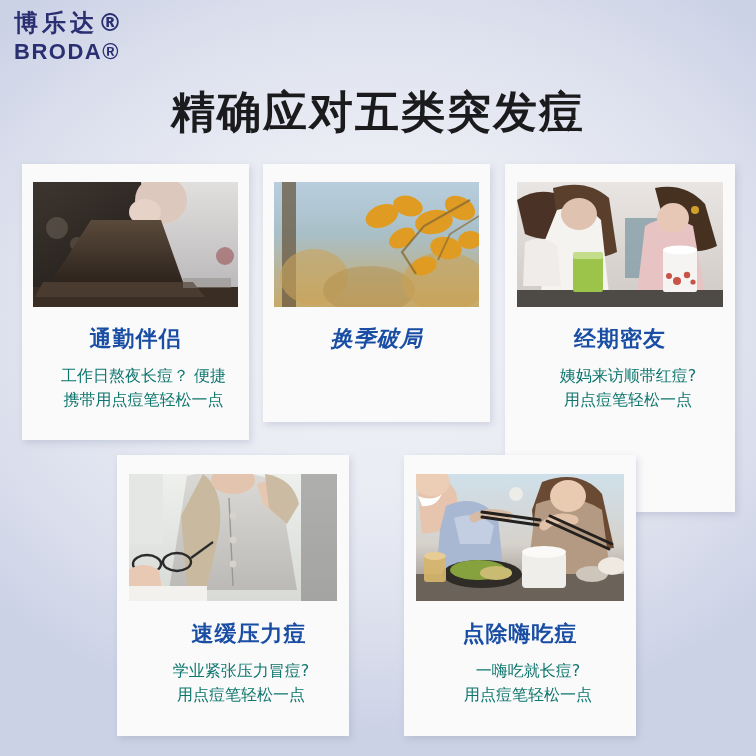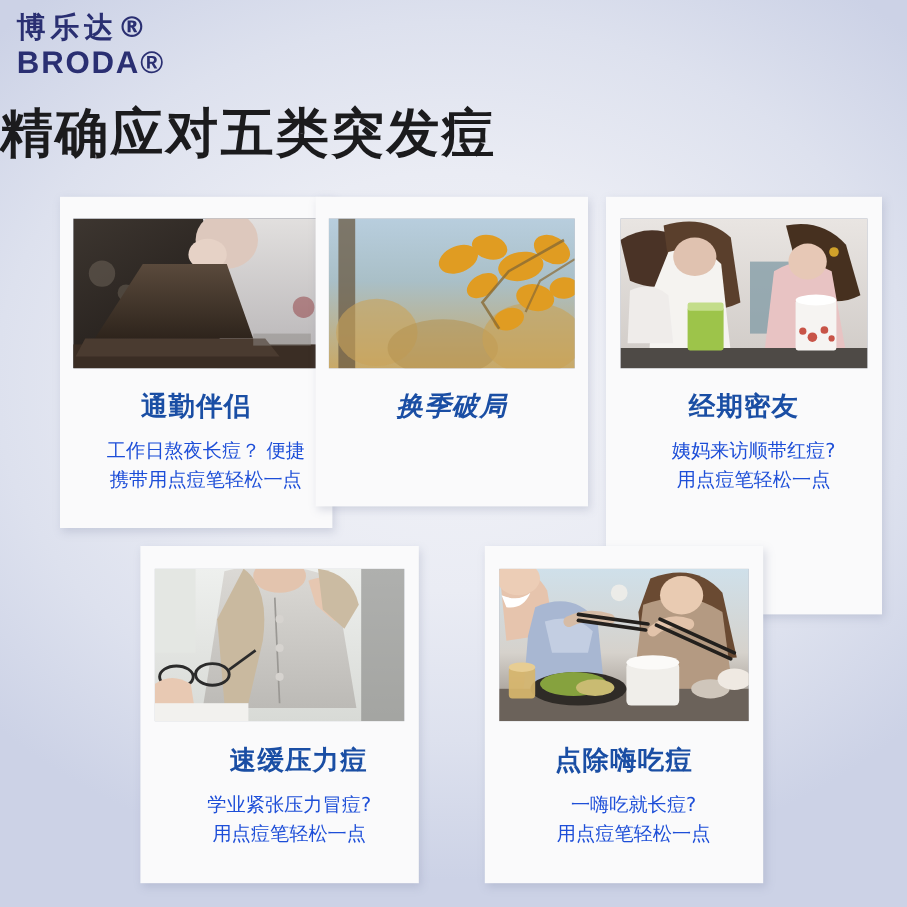--- a/index.html
+++ b/index.html
@@ -39,35 +39,36 @@
     font-size: 24px;
     font-weight: bold;
     letter-spacing: 4px;
     color: #2a2f72;
     line-height: 30px;
     position: relative;
     display: inline-block;
   }
   #brand .en {
     font-family: "Liberation Sans", sans-serif;
-    font-size: 26px;
+    font-size: 22px;
     font-weight: bold;
     letter-spacing: 1.5px;
     color: #2a2f72;
     line-height: 28px;
     display: inline-block;
     position: relative;
   }
 
   
   #headline {
     position: absolute;
     left: 0;
     top: 84px;
     width: 756px;
+    text-align: center;
     font-family: "DejaVu Sans", "Liberation Sans", sans-serif;
     font-size: 44px;
     font-weight: bold;
     letter-spacing: 2px;
     color: #1b1b1d;
     line-height: 56px;
     white-space: nowrap;
   }
 
   
@@ -98,27 +99,27 @@
     color: #1a4ea4;
     white-space: nowrap;
   }
   .card-desc {
     position: absolute;
     left: 20px; right: 4px;
     text-align: center;
     font-family: "DejaVu Sans", "Liberation Sans", sans-serif;
     font-size: 16px;
     font-weight: normal;
-    color: #1d4ed8;
+    color: #0f766e;
     line-height: 24px;
     white-space: pre-line;
   }
 
   
-  #card-0 { left: 22px;  top: 164px; width: 227px; height: 276px; margin-left: 28px; }
+  #card-0 { left: 22px;  top: 164px; width: 227px; height: 276px; }
   #card-0 .card-photo { left: 11px; top: 18px; width: 205px; height: 125px; }
   #card-0 .card-title { top: 160px; }
   #card-0 .card-desc  { top: 200px; }
 
   #card-1 { left: 263px; top: 164px; width: 227px; height: 258px; font-style: italic; }
   #card-1 .card-photo { left: 11px; top: 18px; width: 205px; height: 125px; }
   #card-1 .card-title { top: 160px; }
   #card-1 .card-desc  { top: 200px; }
 
   #card-2 { left: 505px; top: 164px; width: 230px; height: 348px; }

